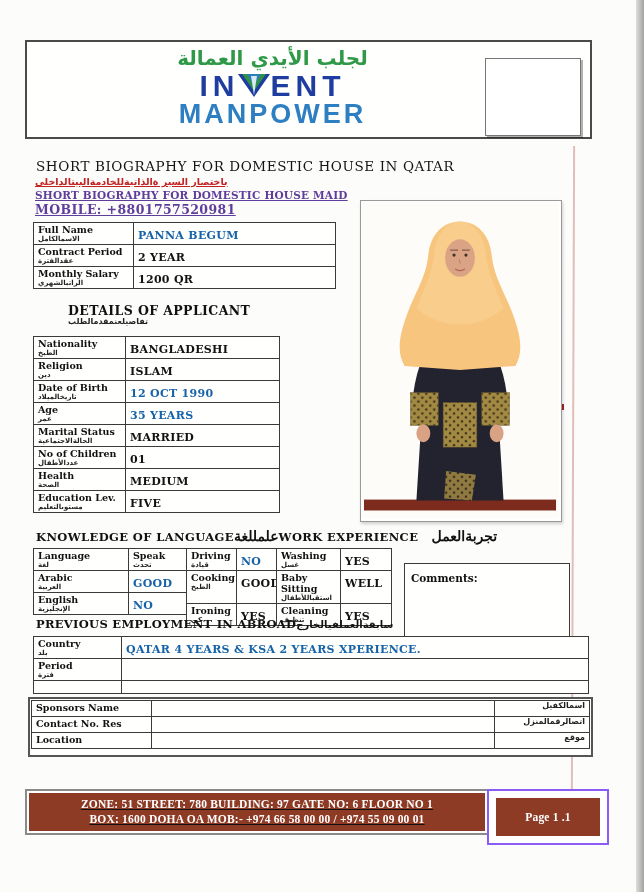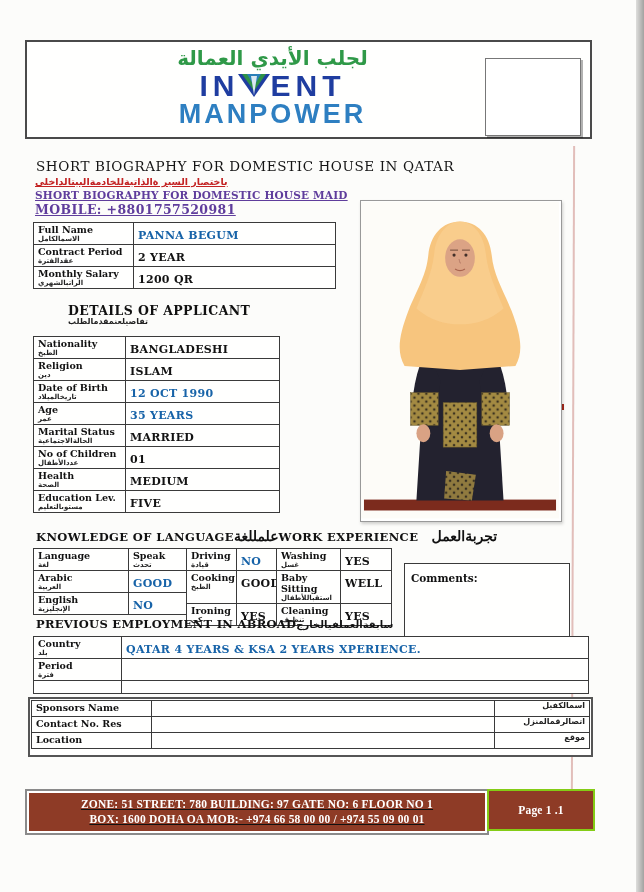--- a/index.html
+++ b/index.html
@@ -74,21 +74,21 @@
   .sponsor-table td{height:13px;border:1px solid #444;}
   .sponsor-table .lbl{font-size:9.5px;}
   .sponsor-table .ar-right{text-align:right;font-size:8px;}
 
   .photo-frame{position:absolute;left:360px;top:200px;width:200px;height:320px;background:#fff;
         border:1px solid #999;box-shadow:1px 2px 3px rgba(0,0,0,.18);}
 
   .footer-main{position:absolute;left:25px;top:789px;width:456px;height:38px;
         border:2px solid #8a8a8a;background:#fff;padding:2px;box-sizing:content-box;text-decoration:underline;}
   .footer-page{position:absolute;left:487px;top:789px;width:104px;height:38px;
-        border:2px solid #84cc16;background:#fff;padding:0;box-sizing:content-box;}
+        border:2px solid #8b5cf6;background:#fff;padding:7px;box-sizing:content-box;}
   .footer-inner{background:#8e3b26;width:100%;height:100%;display:flex;flex-direction:column;
         justify-content:center;align-items:center;color:#fff;
         font-family:"Liberation Serif",serif;font-weight:bold;font-size:11.5px;line-height:15px;
         text-align:center;letter-spacing:.2px;}
 </style>
 </head>
 <body>
 
 <div class="page">
 

